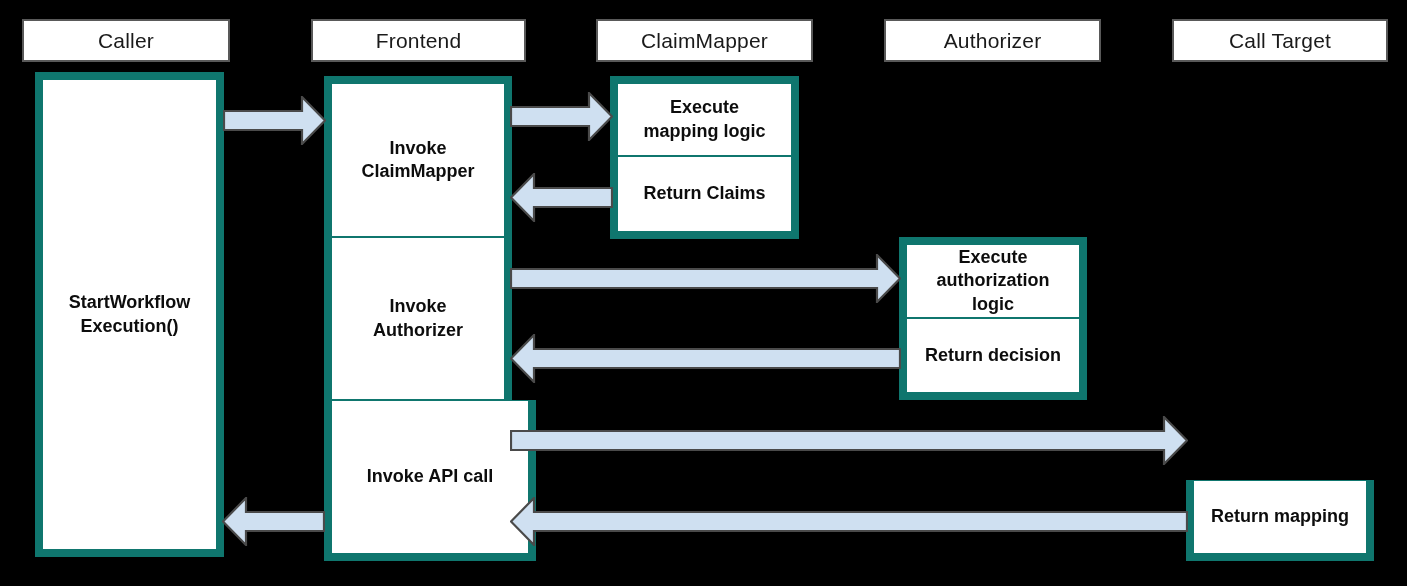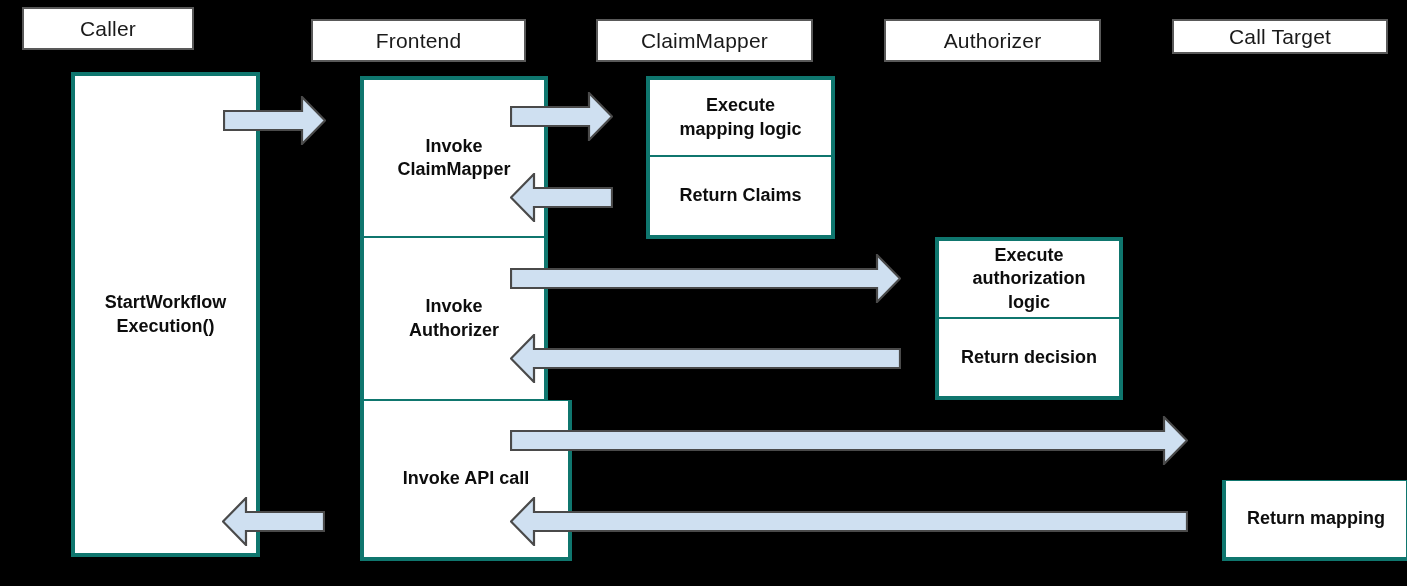--- a/index.html
+++ b/index.html
@@ -33,65 +33,64 @@
     font-weight: 400;
     letter-spacing: 0.2px;
     line-height: 1.1;
     text-align: center;
   }
 
   
   .act-box {
     position: absolute;
     background: #ffffff;
-    border: 4px solid #0f766e;
+    border: 8px solid #0f766e;
     box-sizing: border-box;
     display: flex;
     align-items: center;
     justify-content: center;
     color: #0d0d0d;
     font-size: 18px;
     font-weight: 700;
     line-height: 1.28;
     text-align: center;
     padding: 2px 8px;
-    margin-left: 36px;
   }
   .act-box.stack-mid   { border-top-width: 1px; border-bottom-width: 1px; }
   .act-box.stack-first { border-bottom-width: 1px; }
   .act-box.stack-last  { border-top-width: 1px; }
 
   
   .arrow {
     position: absolute;
   }
   .arrow svg { display: block; }
 </style>
 </head>
 <body>
 
 <div id="canvas">
 
-  <div class="header-box" style="left:22px; top:7px; width:172px; height:43px;">
+  <div class="header-box" style="left:22px; top:19px; width:208px; height:43px;">
     <span>Caller</span>
   </div>
 
   <div class="header-box" style="left:311px; top:19px; width:215px; height:43px;">
     <span>Frontend</span>
   </div>
 
   <div class="header-box" style="left:596px; top:19px; width:217px; height:43px;">
     <span>ClaimMapper</span>
   </div>
 
   <div class="header-box" style="left:884px; top:19px; width:217px; height:43px;">
     <span>Authorizer</span>
   </div>
 
-  <div class="header-box" style="left:1172px; top:19px; width:216px; height:35px;">
+  <div class="header-box" style="left:1172px; top:19px; width:216px; height:43px;">
     <span>Call Target</span>
   </div>
 
   <div class="act-box" style="left:35px; top:72px; width:189px; height:485px;">
     <span>StartWorkflow<br>Execution()</span>
   </div>
 
   <div class="act-box stack-first" style="left:324px; top:76px; width:188px; height:161px;">
     <span>Invoke<br>ClaimMapper</span>
   </div>

